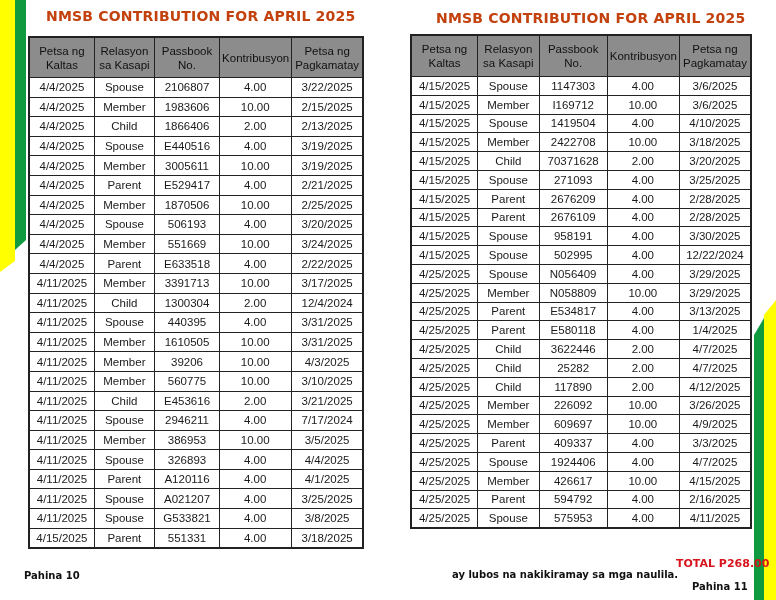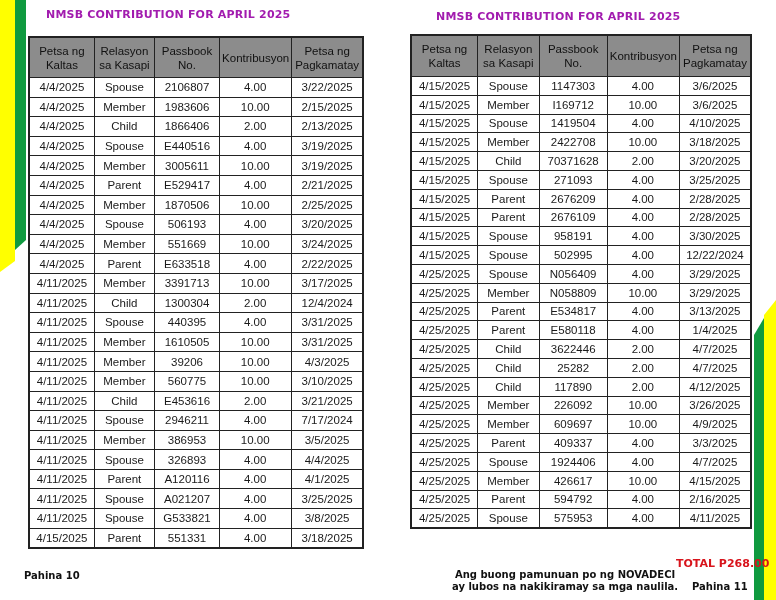--- a/index.html
+++ b/index.html
@@ -3,21 +3,21 @@
 <meta charset="utf-8">
 <style>
   html, body { margin:0; padding:0; }
   body { width:776px; height:600px; background:#ffffff; position:relative; overflow:hidden; font-family:"Liberation Sans", sans-serif; }
   .deco { position:absolute; }
   .yellow-left { left:0; top:0; width:15px; height:272px; background:#ffff00; clip-path:polygon(0 0,100% 0,100% 96%,0 100%); }
   .green-left { left:15px; top:0; width:11px; height:250px; background:#0f9a3f; clip-path:polygon(0 0,100% 0,100% 96%,0 100%); }
   .green-right { left:754px; top:318px; width:10px; height:282px; background:#0f9a3f; clip-path:polygon(0 6%,100% 0,100% 100%,0 100%); }
   .yellow-right { left:764px; top:300px; width:12px; height:300px; background:#ffff00; clip-path:polygon(0 5%,100% 0,100% 100%,0 100%); }
 
-  .title { position:absolute; color:#a21caf; font-weight:bold; font-size:11px; font-family:"DejaVu Sans", sans-serif; letter-spacing:0.2px; white-space:nowrap; }
+  .title { position:absolute; color:#c2410c; font-weight:bold; font-size:14px; font-family:"DejaVu Sans", sans-serif; letter-spacing:0.2px; white-space:nowrap; }
   .title.left { left:46px; top:8px; }
   .title.right { left:436px; top:10px; }
 
   table.t { position:absolute; border-collapse:collapse; font-family:"Liberation Sans Narrow","Liberation Sans", sans-serif; font-size:11.5px; color:#1a1a1a; border:2px solid #222; }
   table.t th { background:#8c8c8c; color:#111; font-weight:normal; border:1.5px solid #222; padding:0 2px; line-height:14px; text-align:center; }
   table.t td { border:1.5px solid #222; padding:0 3px; text-align:center; white-space:nowrap; background:#fff; }
   table.t td.amt { text-align:center; padding-right:4px; }
   table.left { left:28px; top:36px; width:336px; }
   table.right { left:410px; top:34px; width:342px; }
   table.left th { height:39px; }
@@ -402,17 +402,16 @@
         <td>Spouse</td>
         <td>575953</td>
         <td class="amt">4.00</td>
         <td>4/11/2025</td>
       </tr>
     </tbody>
 </table>
 
 <div class="total">TOTAL P268.00</div>
 <div class="condolence">
-  <div>Ang buong pamunuan po ng NOVADECI</div>
   <div>ay lubos na nakikiramay sa mga naulila.</div>
 </div>
 <div class="page left">Pahina 10</div>
 <div class="page right">Pahina 11</div>
 
 </body></html>

